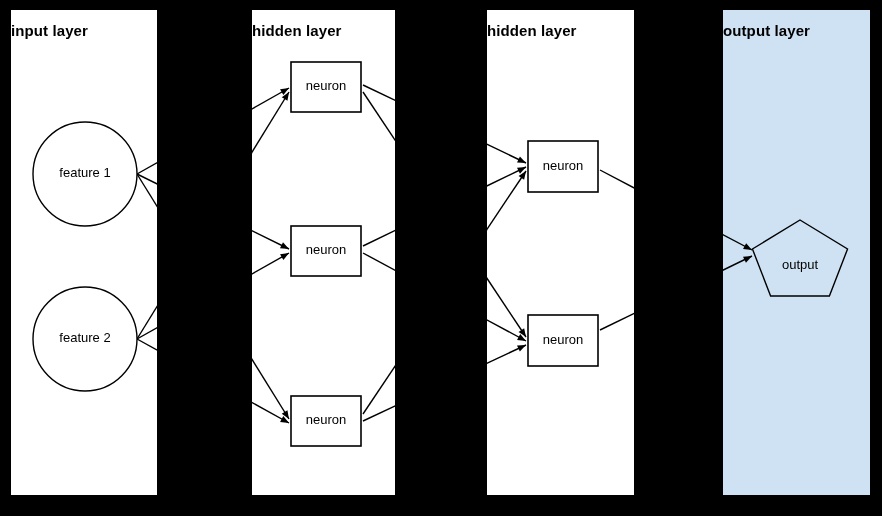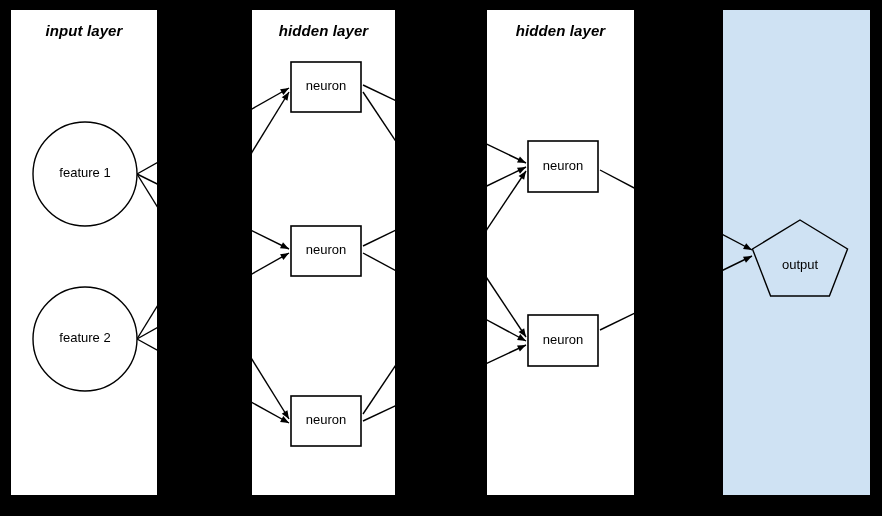--- a/index.html
+++ b/index.html
@@ -29,26 +29,24 @@
     left: 0;
     width: 882px;
     height: 516px;
     pointer-events: none;
   }
   .panel-title {
     position: absolute;
     left: 0;
     right: 0;
     top: 12px;
-    text-align: center;
     font-size: 15px;
     font-weight: bold;
     color: #000000;
     letter-spacing: 0.1px;
-    font-style: italic;
   }
   .shapes {
     position: absolute;
     top: 0;
     left: 0;
     width: 882px;
     height: 516px;
   }
   .node-label {
     font-family: "Liberation Sans", sans-serif;
@@ -348,15 +346,16 @@
               <polygon points="752,256 745.9465091099232,262.65997357680624 743.0240131912489,256.65700898709684" fill="#000000"></polygon>
             </g>
           </svg>
           <svg class="shapes" viewBox="0 0 882 516" width="882" height="516">
             <g>
               <polygon points="800,220 847.5528258147576,249.0212862362522 829.3892626146237,295.9787137637478 770.6107373853763,295.9787137637478 752.4471741852424,249.02128623625222" fill="#cfe2f3" stroke="#000000" stroke-width="1.4"></polygon>
               <text x="800" y="266" class="node-label" text-anchor="middle" dominant-baseline="middle">output</text>
             </g>
           </svg>
         </div>
+        <div class="panel-title">output layer</div>
       </div>
     </div>
 </div>
 
 </body></html>

